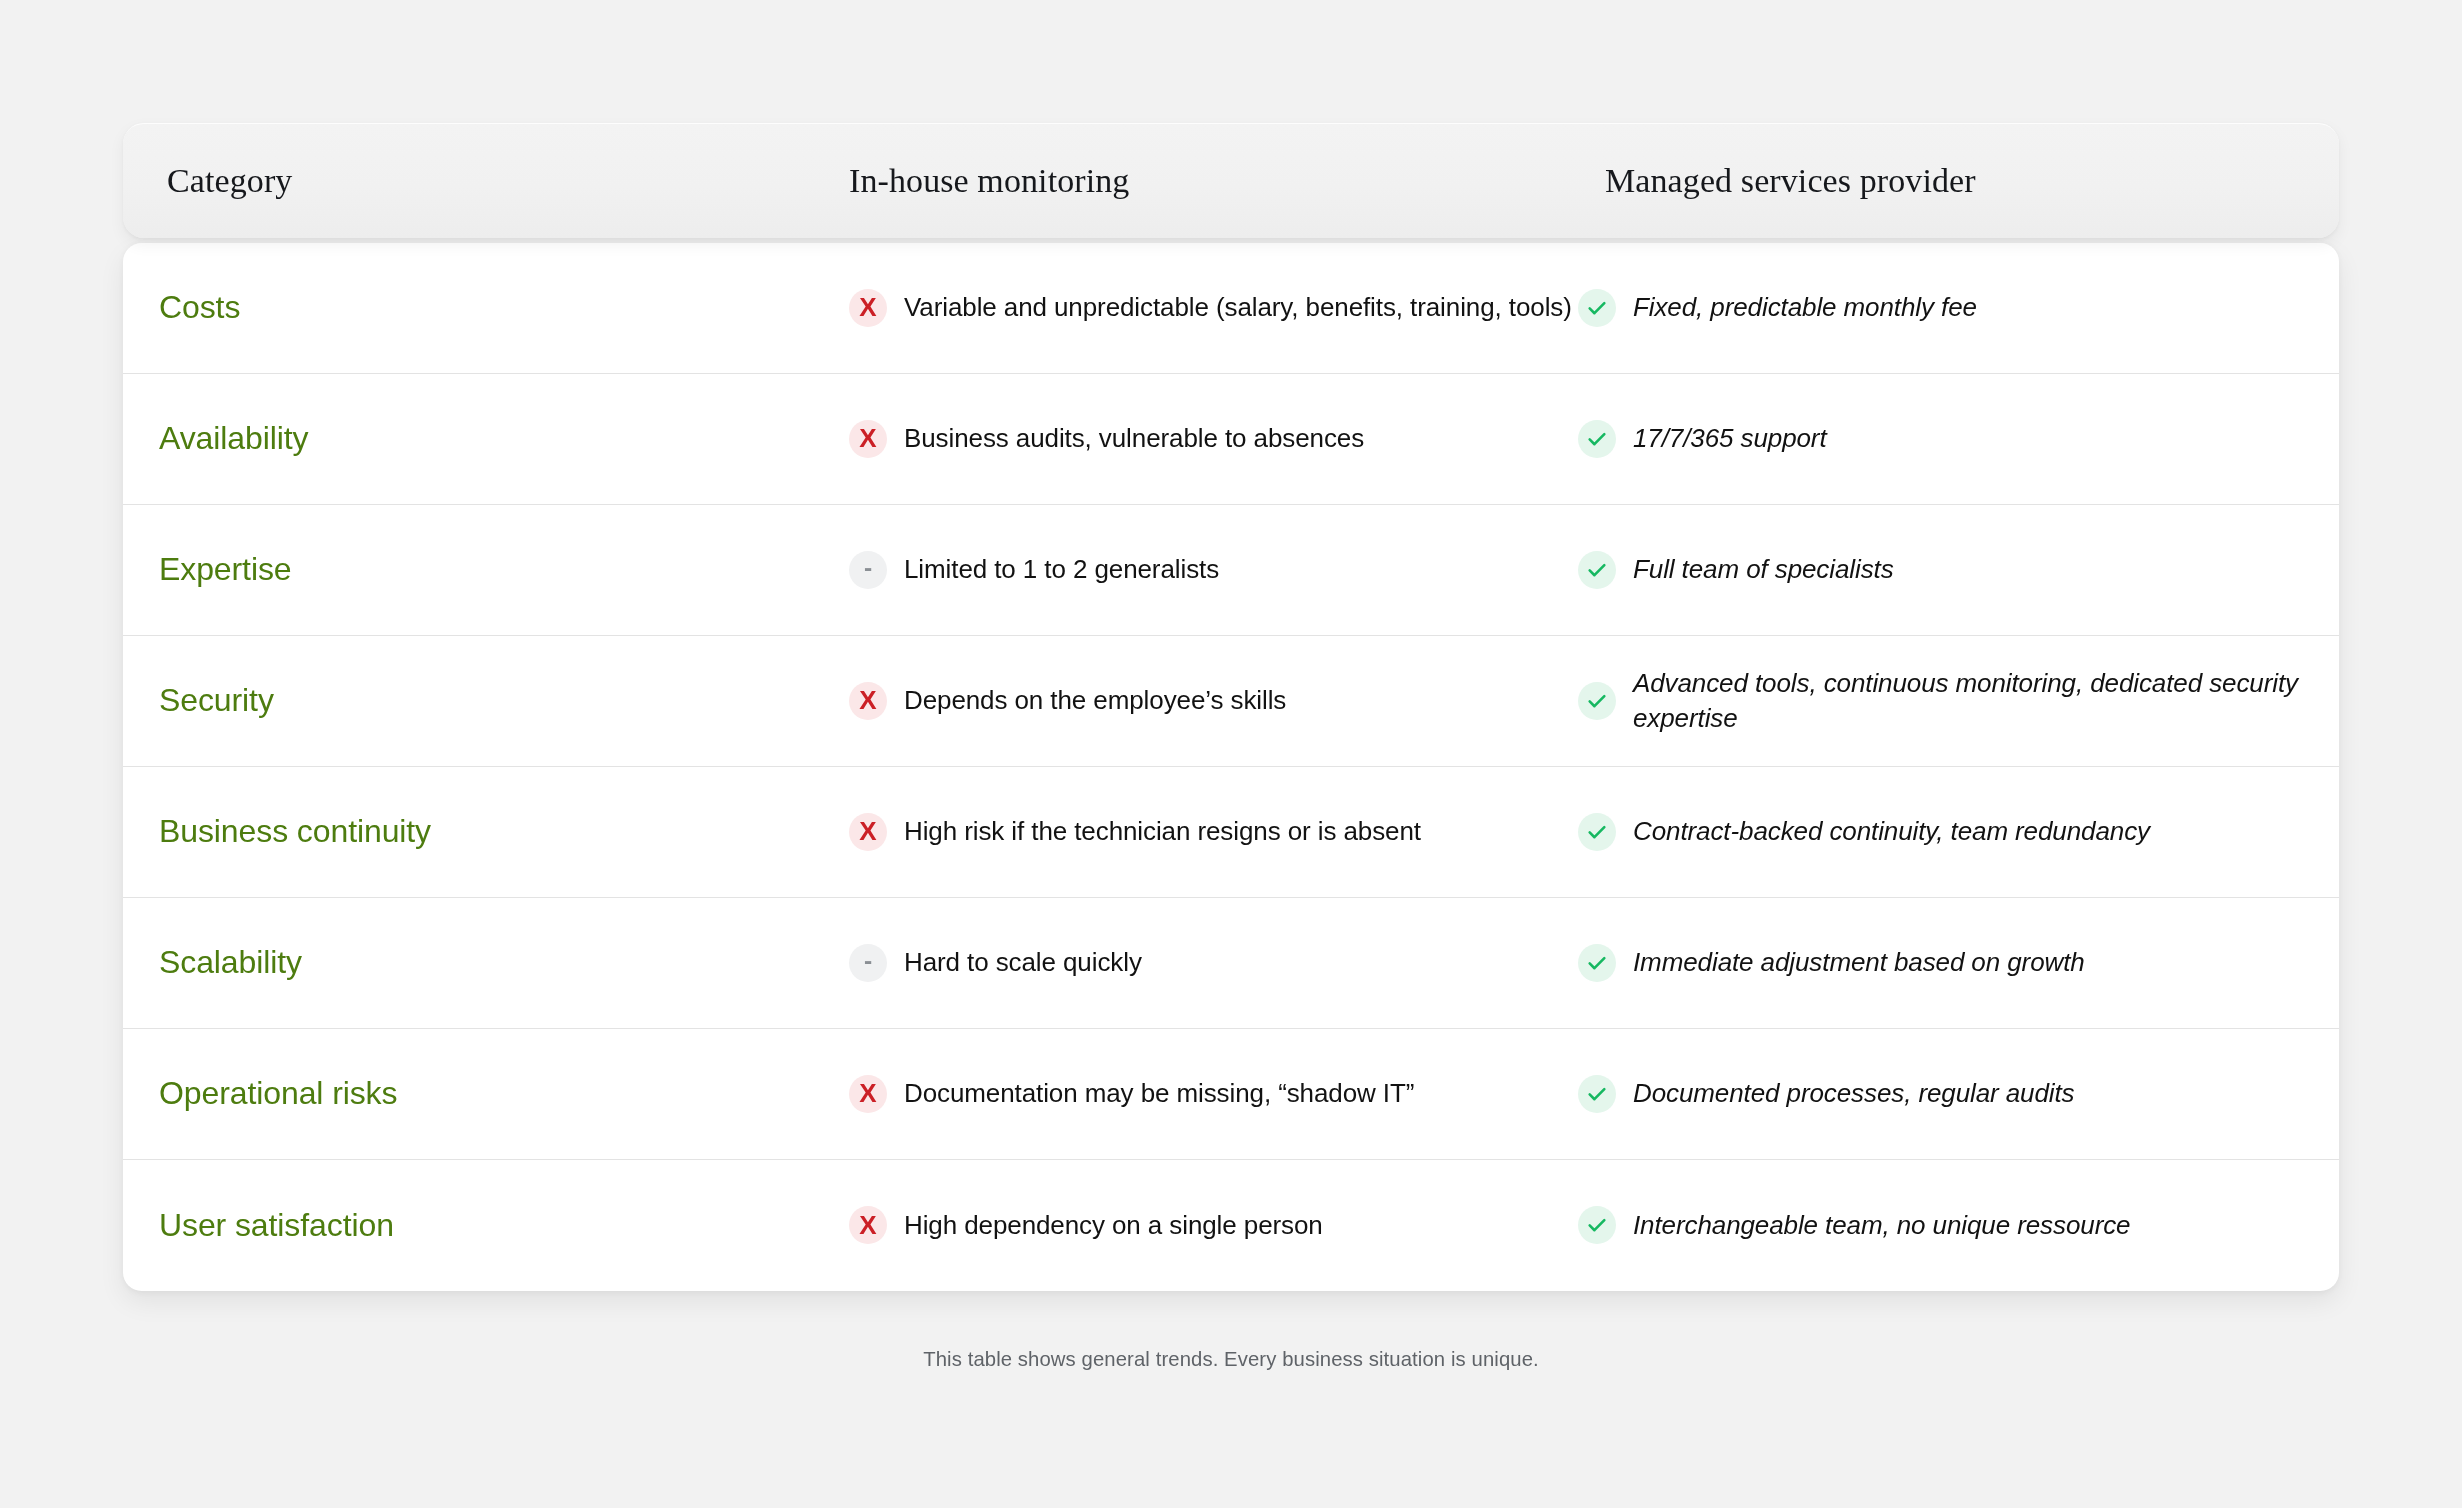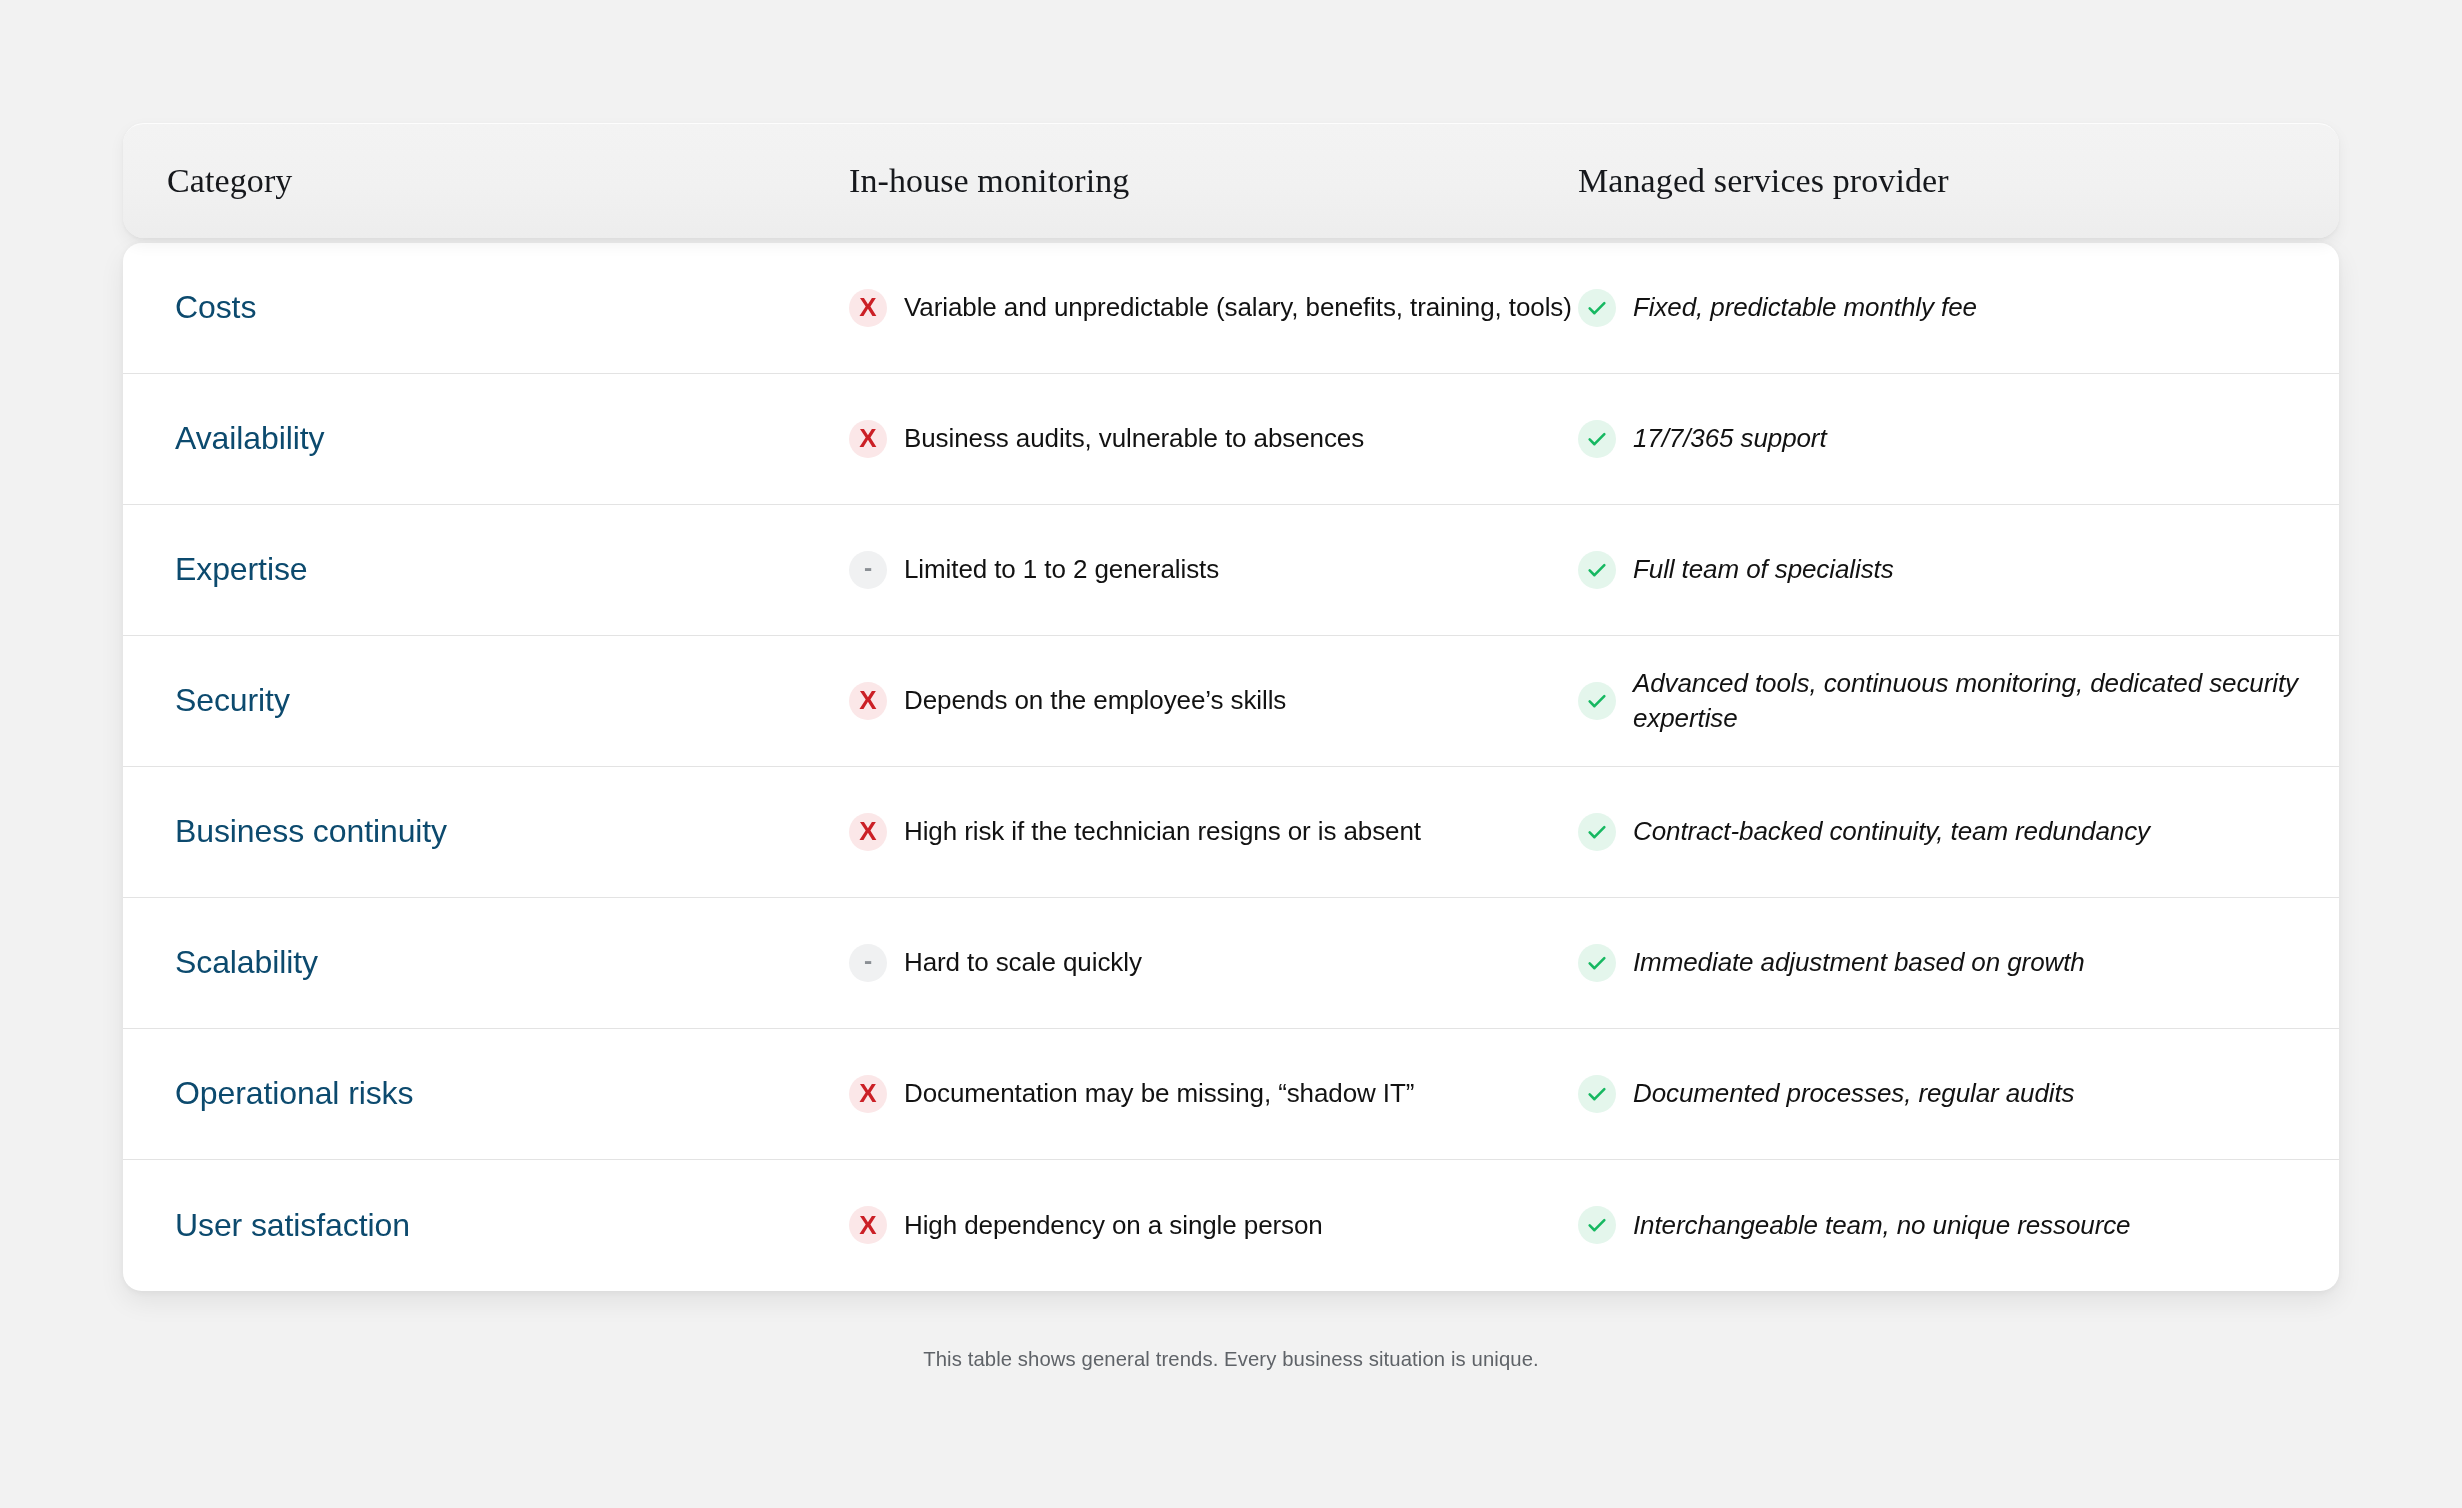--- a/index.html
+++ b/index.html
@@ -46,21 +46,21 @@
     box-sizing: border-box;
     font-family: "Liberation Serif", serif;
     font-size: 34px;
     font-weight: 400;
     color: #16181c;
     letter-spacing: 0.1px;
     padding-left: 0;
   }
   .col-cat   { width: 726px; padding-left: 44px; }
   .col-mid   { width: 729px; }
-  .col-right { flex: 1; }
+  .col-right { flex: 1; margin-left: 27px; }
 
   
   .tbody {
     position: relative;
     margin-top: 4.9px;
     background: #ffffff;
     border-radius: 18.5px;
     box-shadow: 0 11px 27px rgba(0,0,0,0.07), 0 1.8px 6.2px rgba(0,0,0,0.045);
     overflow: hidden;
     z-index: 1;
@@ -76,24 +76,24 @@
   .row:last-child { border-bottom: none; }
 
   .cell {
     box-sizing: border-box;
     display: flex;
     align-items: center;
   }
 
   .cell-cat {
     width: 726px;
-    padding-left: 52px;
+    padding-left: 36px;
     font-size: 32px;
     font-weight: 500;
-    color: #0c4a6e;
+    color: #4d7c0f;
     letter-spacing: -0.1px;
     line-height: 1.15;
     display: block;
   }
 
   .cell-val {
     gap: 17px;
     align-items: center;
   }
   .cell-val.mid   { width: 729px; }

